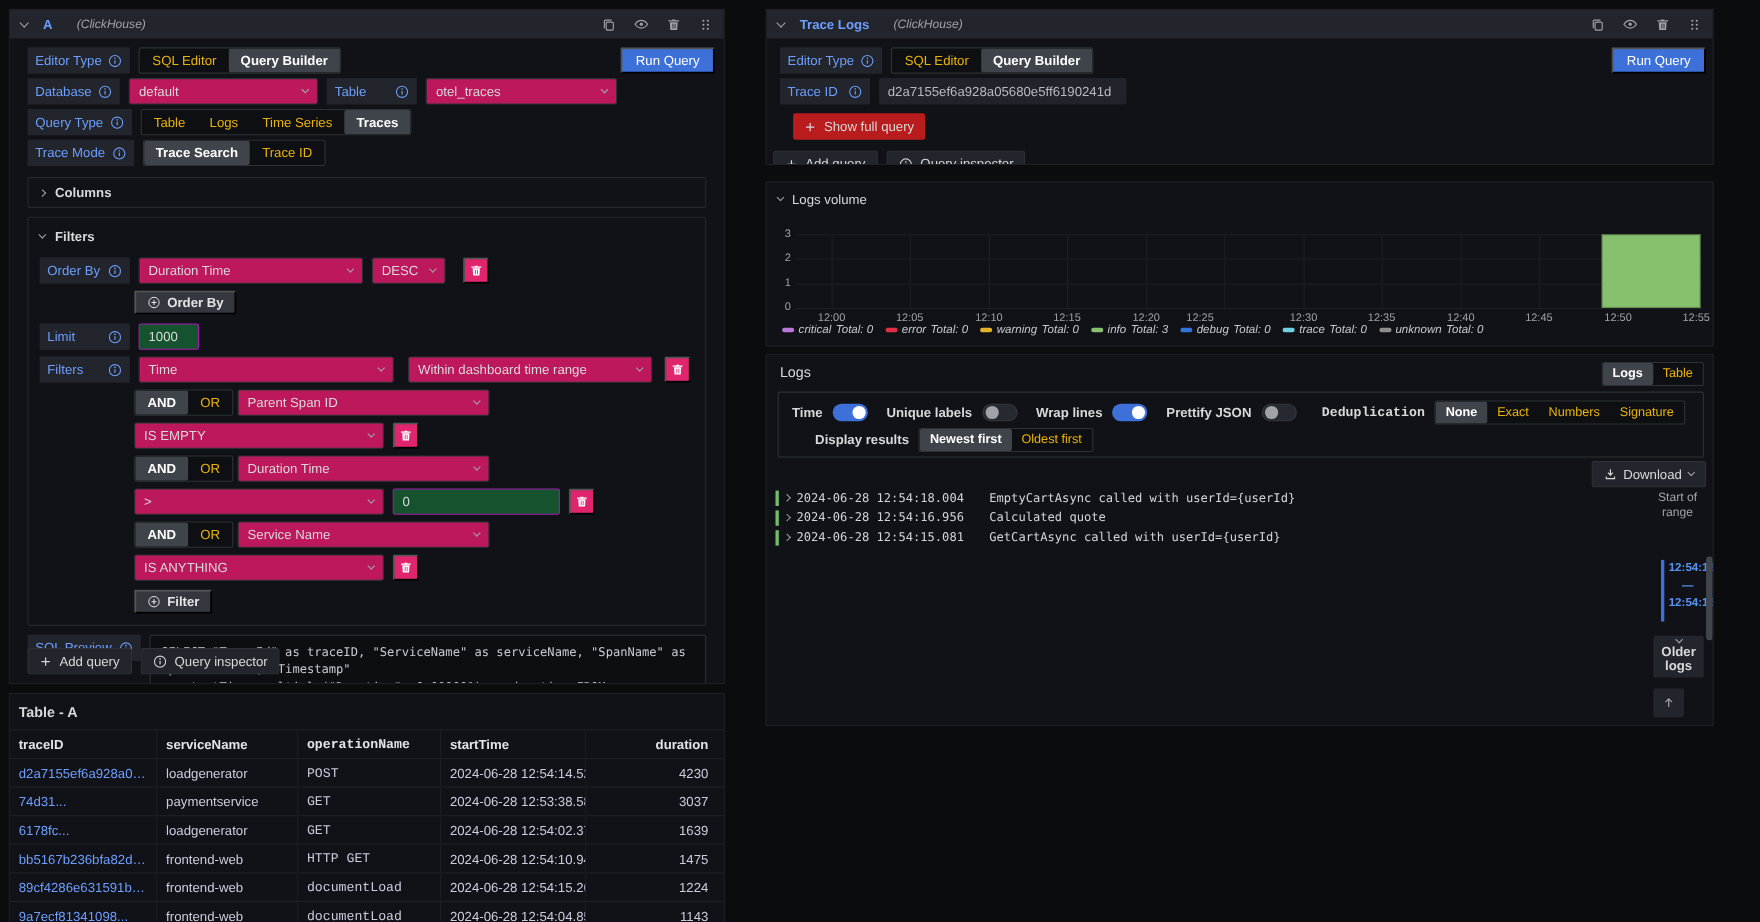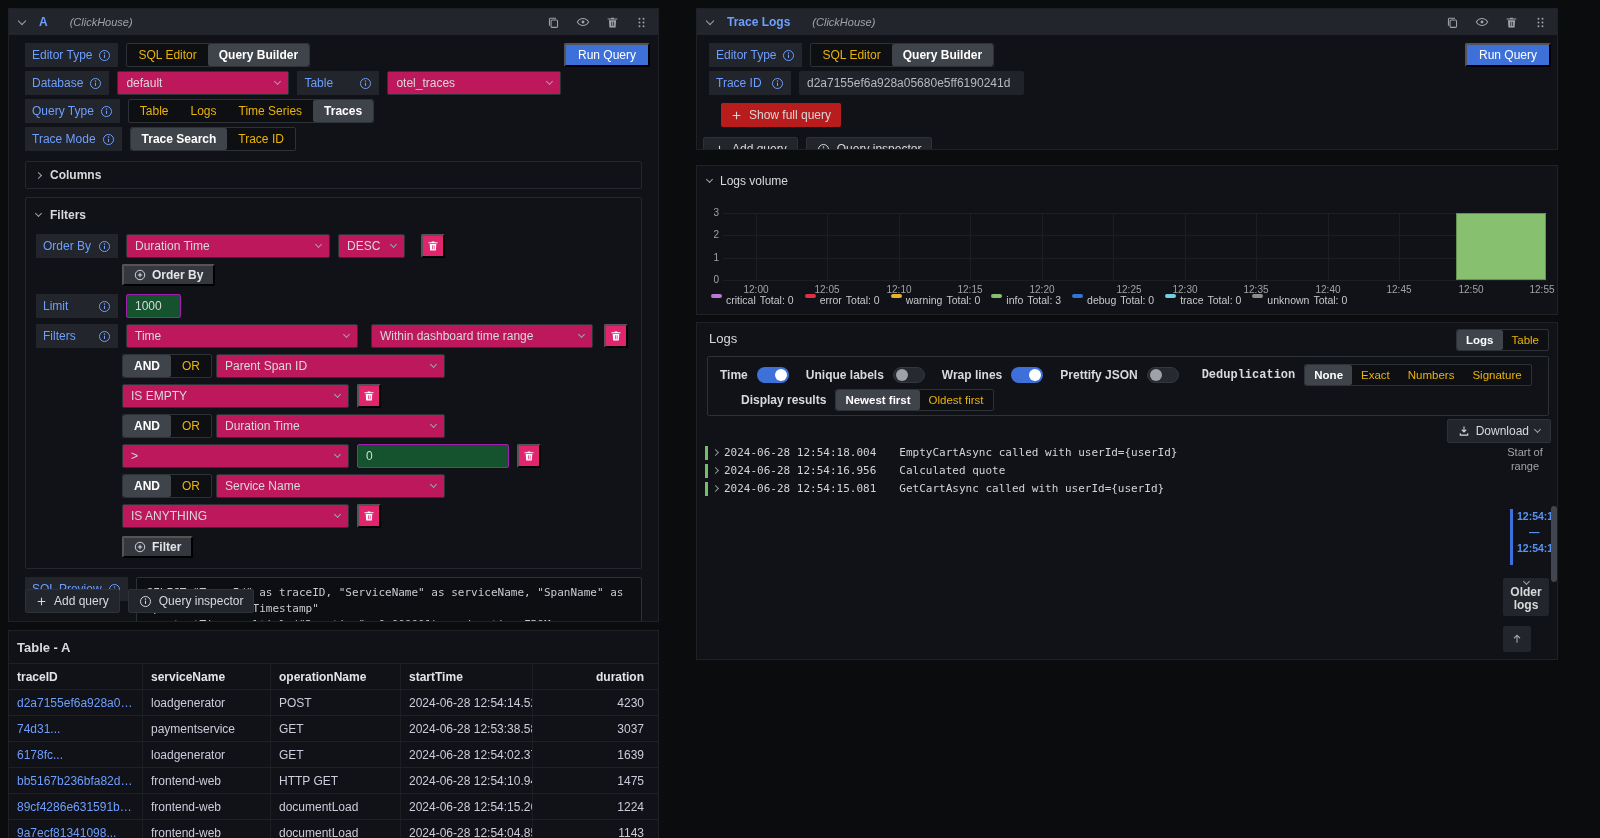--- a/index.html
+++ b/index.html
@@ -51,34 +51,34 @@
   .toggle { width:32px; height:16px; border-radius:9px; position:relative; flex:none; }
   .toggle .knob { position:absolute; top:2px; width:12px; height:12px; border-radius:50%; }
   .toggle.on { background:#3d71d9; } .toggle.on .knob { right:2px; background:#fff; }
   .toggle.off { background:#26292f; border:1px solid #34373d; } .toggle.off .knob { left:2px; top:1px; background:#9fa3a8; }
   .lbl { font-size:12px; font-weight:600; color:#d8d9da; white-space:nowrap; }
   
   .tbl-title { font-size:13px; font-weight:600; color:#d8d9da; padding:9px 8px 8px 8px; }
   .trow { display:flex; border-top:1px solid #1d2125; }
   .tcell { padding:5px 8px; font-size:12px; height:25px; display:flex; align-items:center; overflow:hidden; white-space:nowrap; border-right:1px solid #1a1d22; }
   .trow.thead .tcell { font-weight:700; color:#e3e4e8; border-top:none; }
-  .c1{width:134px;} .c2{width:128px;} .c3{width:130px;} .c4{width:132px;}
+  .c1{width:134px;} .c2{width:128px;} .c3{width:130px;font-family:Liberation Mono, monospace;} .c4{width:132px;}
   .c5{width:119px; justify-content:flex-end; border-right:none;}
   .tlink { color:#6e9fff; font-weight:500; overflow:hidden; text-overflow:ellipsis; white-space:nowrap; }
   .popup { position:absolute; left:38px; top:70px; width:99px; background:#24272e; border-radius:2px;
            box-shadow:0 6px 14px rgba(0,0,0,.7); padding:7px 10px 6px 10px; z-index:5; }
   .popup-title { font-size:10px; color:#8e9297; margin-bottom:3px; }
   .popup-item { display:flex; align-items:center; gap:7px; height:25px; font-size:12px; font-weight:600; color:#d8d9da; }
   
   .ylab { position:absolute; width:16px; text-align:right; font-size:10px; color:#9fa3a8; }
   .xlab { position:absolute; width:40px; text-align:center; font-size:10px; color:#9fa3a8; }
   .gridh { position:absolute; left:0; right:0; height:1px; background:#1b1e23; }
   .gridv { position:absolute; top:0; bottom:0; width:1px; background:#1b1e23; }
   .legend { position:absolute; left:14px; top:128px; display:flex; gap:11px; align-items:center; font-size:10.5px; color:#c7c8cc; white-space:nowrap; }
-  .lg-it { display:flex; gap:4px; }
+  .lg-it { display:flex; align-items:center; gap:4px;font-style:italic; }
   .lg-sw { width:11px; height:3.5px; border-radius:2px; display:inline-block; }
   
   .seg-sm { height:22px; } .seg-sm .opt { font-size:11.5px; padding:0 9px; }
   .logline { display:flex; align-items:center; height:17px; margin-bottom:1px; }
   .loglvl { width:3px; height:14px; background:#73bf69; margin-right:5px; flex:none; }
   .logtxt { font-size:11px; color:#d3d4da; white-space:nowrap; }
   .logtxt .ts { margin-right:23px; }
   .rail-note { position:absolute; left:800px; top:123px; width:56px; text-align:center; font-size:11px; color:#9fa3a8; line-height:1.25; }
   .rangebar { position:absolute; left:813px; top:186px; width:3px; height:56px; background:#3d71d9; }
   .rtime { position:absolute; left:820px; font-size:10.5px; font-weight:600; color:#5794f2; }
@@ -594,21 +594,21 @@
       <div class="gridv" style="left:819px;"></div>
     <div style="position: absolute; left: 733px; width: 90px; bottom: 0px; border: 1px solid rgba(0, 0, 0, 0.25); height: 100%; background: rgb(135, 192, 110);"></div>
   </div>
 
   <div style="position:absolute; left:26px; top:118px; width:824px; height:14px;">
     <span class="xlab" style="left:13px;">12:00</span>
     <span class="xlab" style="left:84px;">12:05</span>
     <span class="xlab" style="left:156px;">12:10</span>
     <span class="xlab" style="left:227px;">12:15</span>
     <span class="xlab" style="left:299px;">12:20</span>
-    <span class="xlab" style="left:386px;">12:25</span>
+    <span class="xlab" style="left:348px;">12:25</span>
     <span class="xlab" style="left:442px;">12:30</span>
     <span class="xlab" style="left:513px;">12:35</span>
     <span class="xlab" style="left:585px;">12:40</span>
     <span class="xlab" style="left:656px;">12:45</span>
     <span class="xlab" style="left:728px;">12:50</span>
     <span class="xlab" style="left:799px;">12:55</span>
   </div>
 
   <div class="legend">
     <span class="lg-it">

